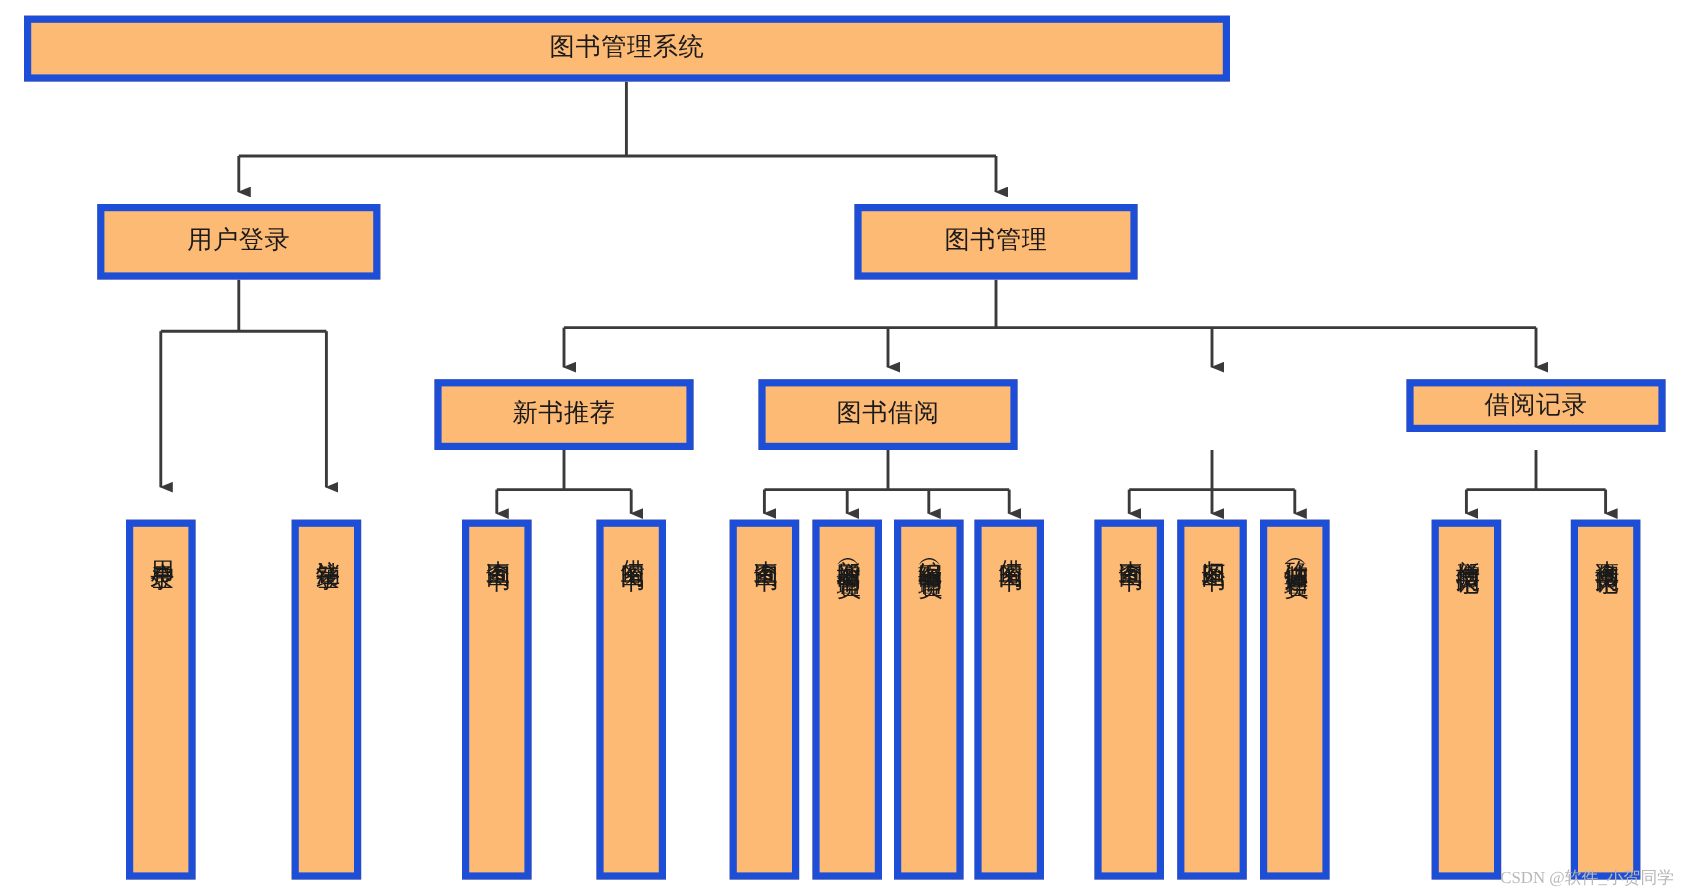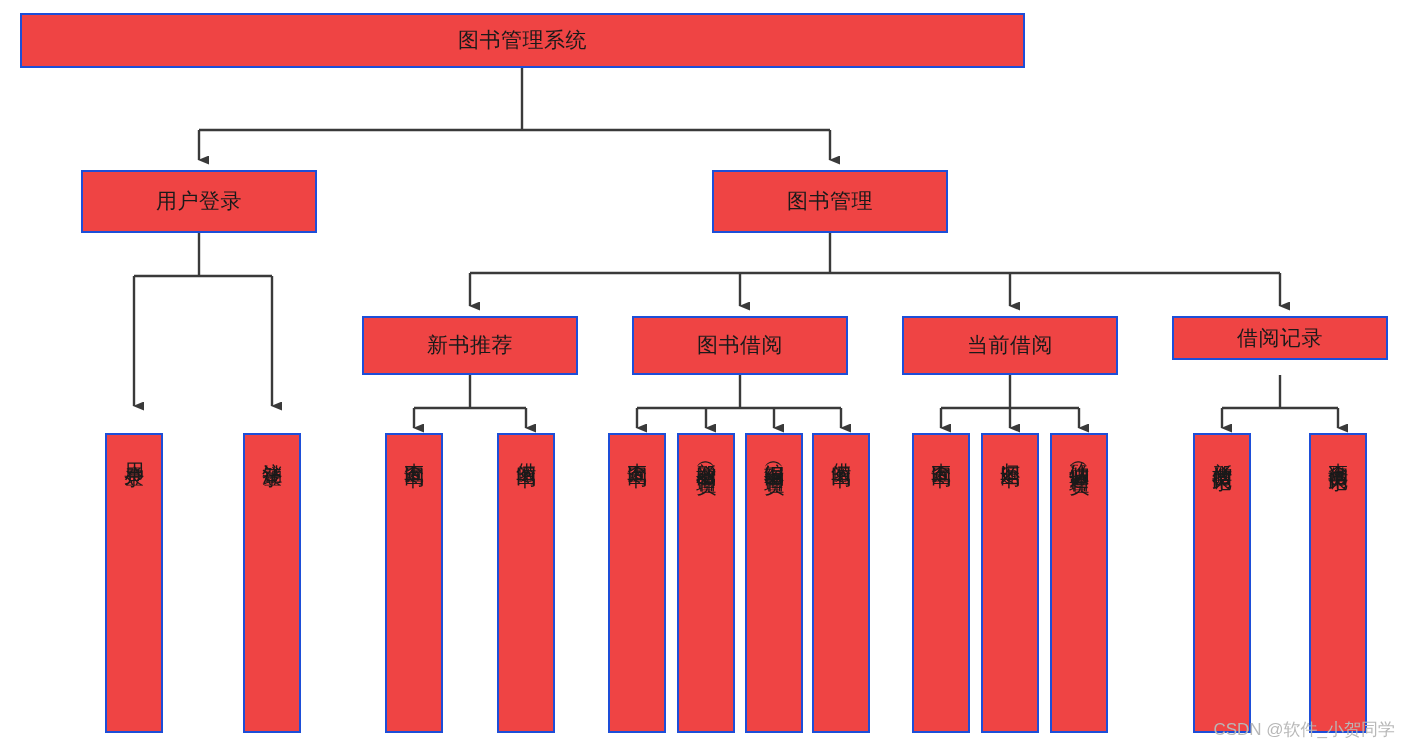--- a/index.html
+++ b/index.html
@@ -21,22 +21,22 @@
     position: absolute;
     left: 0;
     top: 0;
     width: 1405px;
     height: 747px;
     pointer-events: none;
   }
   .node {
     position: absolute;
     box-sizing: border-box;
-    background: #ef4444;
-    border: 2px solid #1d4ed8;
+    background: #fdba74;
+    border: 6px solid #1d4ed8;
     display: flex;
     align-items: center;
     justify-content: center;
     color: #1a1a1a;
   }
   .node .lbl {
     display: block;
     text-align: center;
     line-height: 1.05;
   }
@@ -57,24 +57,24 @@
     text-orientation: upright;
     font-size: 20px;
     line-height: 1.18;
     letter-spacing: 2px;
     white-space: nowrap;
   }
   #watermark {
     position: absolute;
     right: 10px;
     bottom: 6px;
-    font-size: 17px;
+    font-size: 14px;
     color: #b8b8b8;
     white-space: nowrap;
-    font-family: Liberation Sans, sans-serif;
+    font-family: Liberation Serif, serif;
   }
 </style>
 </head>
 <body>
 
 <div id="canvas">
 
   <svg id="edges" viewBox="0 0 1405 747">
     <defs>
       <marker id="arw" markerWidth="9" markerHeight="11" refX="4.5" refY="10" orient="auto" markerUnits="userSpaceOnUse">
@@ -135,23 +135,20 @@
   <div class="node h" style="left:712px; top:170px; width:236px; height:63px;justify-content:center;">
     <span class="lbl">图书管理</span>
   </div>
 
   <div class="node h" style="left:362px; top:316px; width:216px; height:59px;">
     <span class="lbl">新书推荐</span>
   </div>
   <div class="node h" style="left:632px; top:316px; width:216px; height:59px;">
     <span class="lbl">图书借阅</span>
   </div>
-  <div class="node h" style="left:902px; top:316px; width:216px; height:59px;">
-    <span class="lbl">当前借阅</span>
-  </div>
   <div class="node h" style="left:1172px; top:316px; width:216px; height:44px;">
     <span class="lbl">借阅记录</span>
   </div>
 
   <div class="node v" style="left:105px; top:433px; width:58px; height:300px;">
     <span class="lbl">用户登录</span>
   </div>
   <div class="node v" style="left:243px; top:433px; width:58px; height:300px;">
     <span class="lbl">注销登录</span>
   </div>

